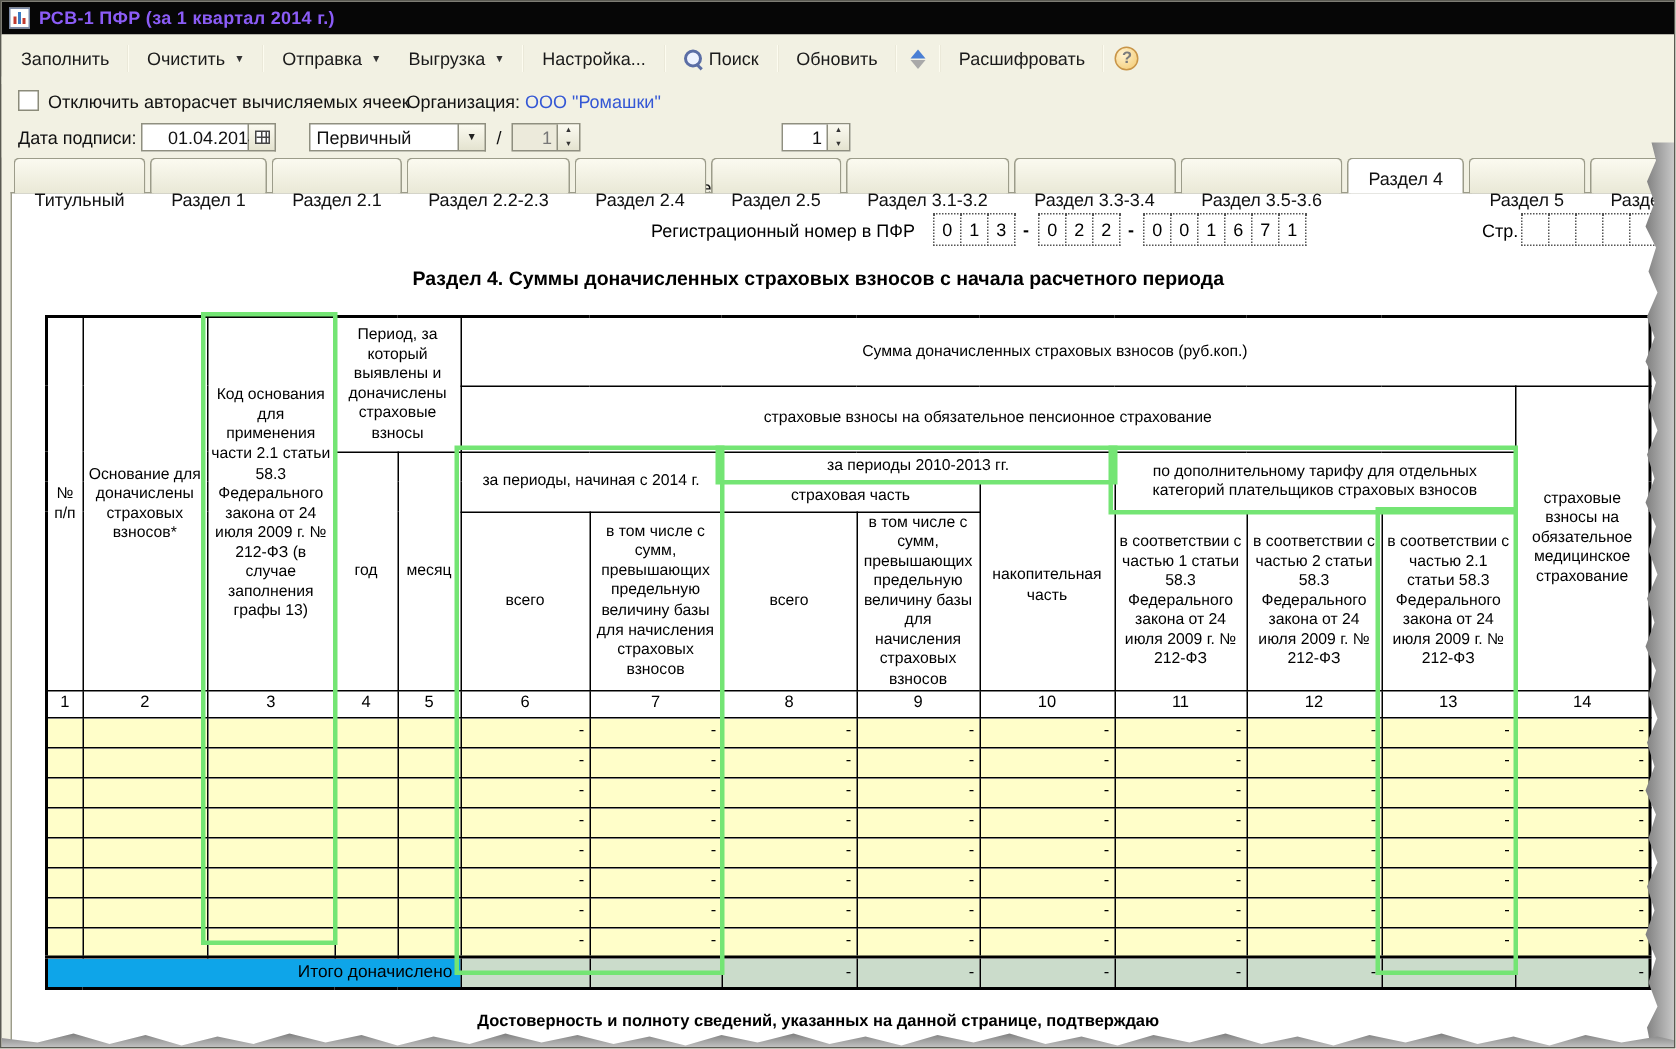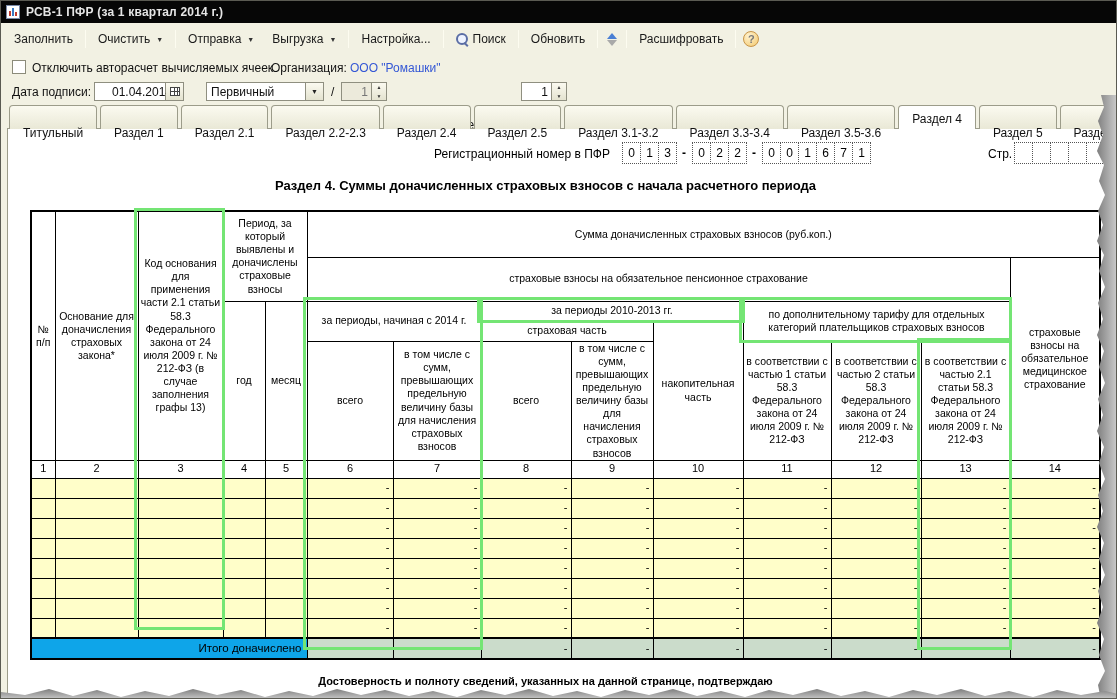--- a/index.html
+++ b/index.html
@@ -1,21 +1,21 @@
 <!DOCTYPE html>
 <html><head>
 <meta charset="utf-8">
 <style>
   html,body{margin:0;padding:0;background:#d8d6c8;}
   *{box-sizing:border-box;font-family:"Liberation Sans",sans-serif;}
   #window{position:relative;width:1117px;height:699px;background:#f2f1e3;overflow:hidden;border:1px solid #5a5a52;}
 
   
   #titlebar{position:absolute;left:0;top:0;width:100%;height:22px;background:#060606;display:flex;align-items:center;padding-left:5px;}
-  #titlebar .ttext{color:#e5e5e5;font-weight:bold;font-size:12px;margin-left:6px;letter-spacing:.2px;}
+  #titlebar .ttext{color:#8b5cf6;font-weight:bold;font-size:12px;margin-left:6px;letter-spacing:.2px;}
   .doc-icon{width:14px;height:14px;background:#fff;border:1px solid #7a8aa8;position:relative;}
   .doc-icon i{position:absolute;bottom:2px;width:2px;background:#c23a2f;}
   .doc-icon i.b1{left:2px;height:5px;}
   .doc-icon i.b2{left:5px;height:8px;background:#3a7ac2;}
   .doc-icon i.b3{left:8px;height:4px;}
 
   
   #toolbar{position:absolute;left:0;top:22px;width:100%;height:28px;background:#f2f1e3;border-bottom:1px solid #c9c8b2;display:flex;align-items:center;padding:16px 4px;font-size:12px;color:#1a1a1a;}
   .tbtn{display:inline-flex;align-items:center;gap:4px;padding:4px 8px;border:1px solid transparent;cursor:default;white-space:nowrap;}
   .tbtn .arr{font-size:7px;color:#333;margin-left:2px;}
@@ -240,21 +240,21 @@
           <col style="width:82px">
             <col style="width:90px">
             <col style="width:88px">
             <col style="width:90px">
           <col style="width:89px">
             <col style="width:90px">
         </colgroup>
         <thead>
           <tr style="height:46px">
             <td rowspan="5">№ п/п</td>
-            <td rowspan="5">Основание для доначисления страховых закона*</td>
+            <td rowspan="5">Основание для доначислены страховых взносов*</td>
             <td rowspan="5">Код основания для применения части 2.1 статьи 58.3 Федерального закона от 24 июля 2009 г. № 212-ФЗ (в случае заполнения графы 13)</td>
             <td colspan="2" rowspan="2">Период, за который выявлены и доначислены страховые взносы</td>
             <td colspan="9">Сумма доначисленных страховых взносов (руб.коп.)</td>
           </tr>
           <tr style="height:44px">
             <td colspan="8">страховые взносы на обязательное пенсионное страхование</td>
             <td rowspan="4">страховые взносы на обязательное медицинское страхование</td>
           </tr>
           <tr style="height:20px">
             <td rowspan="3">год</td>

